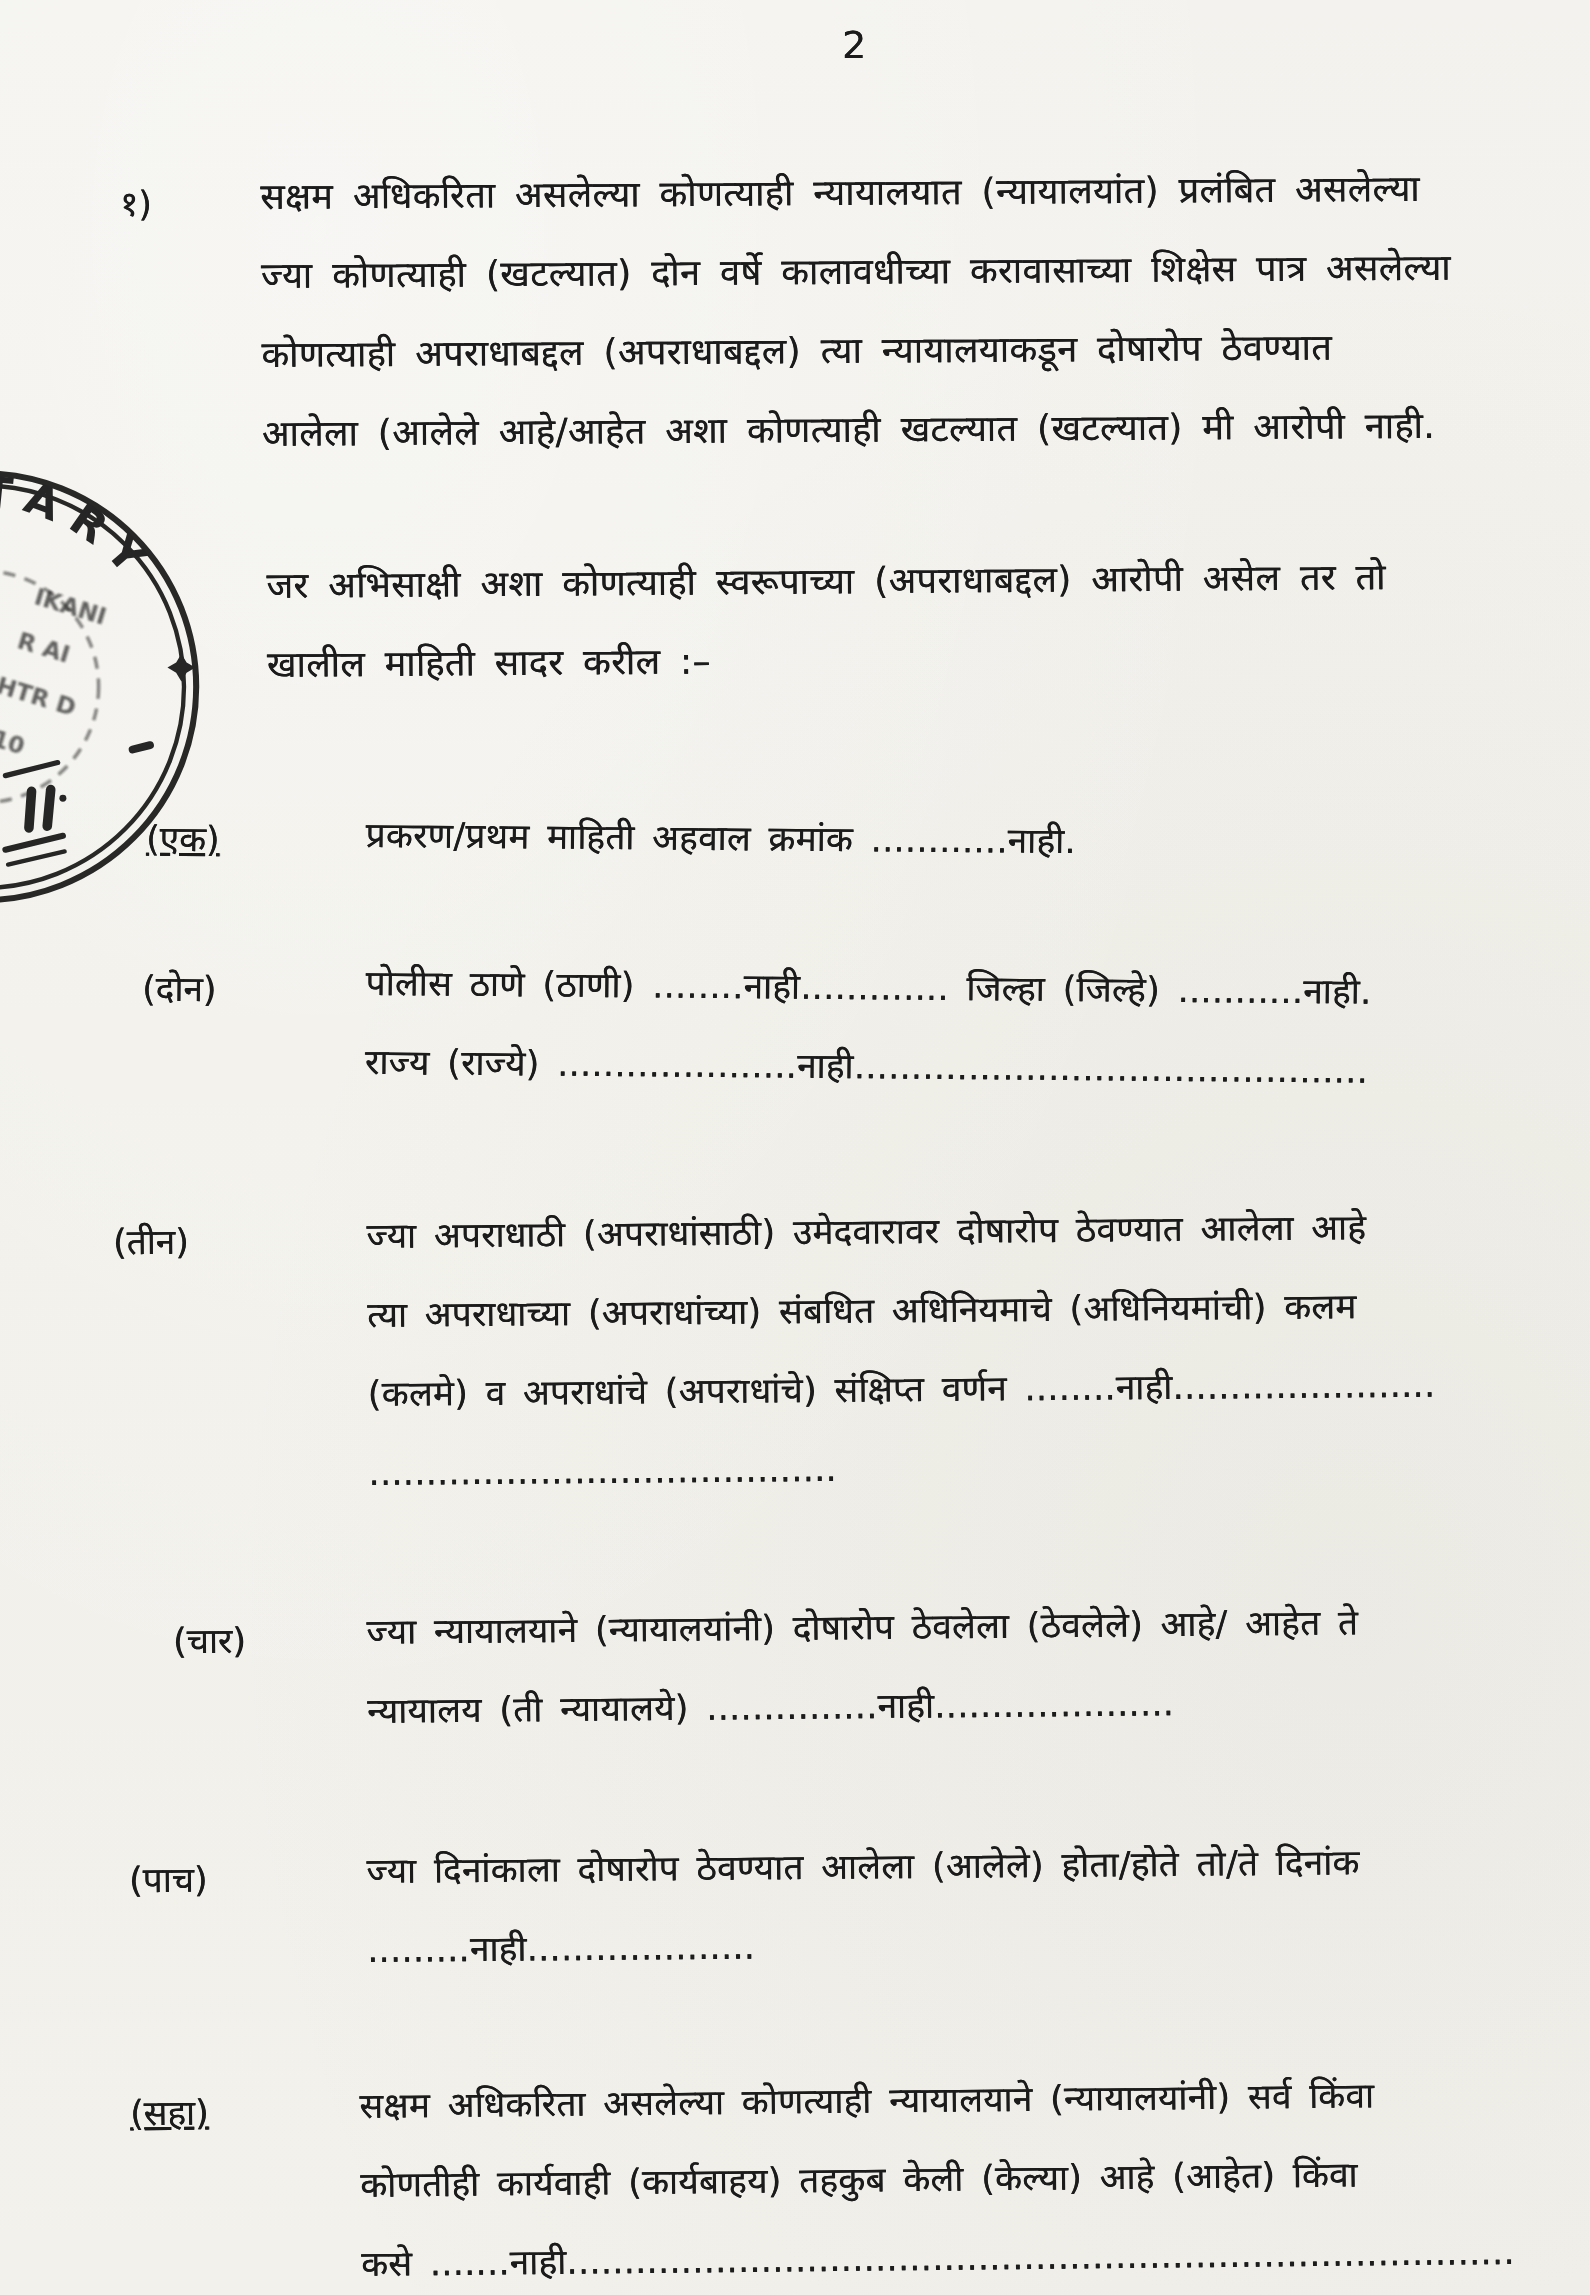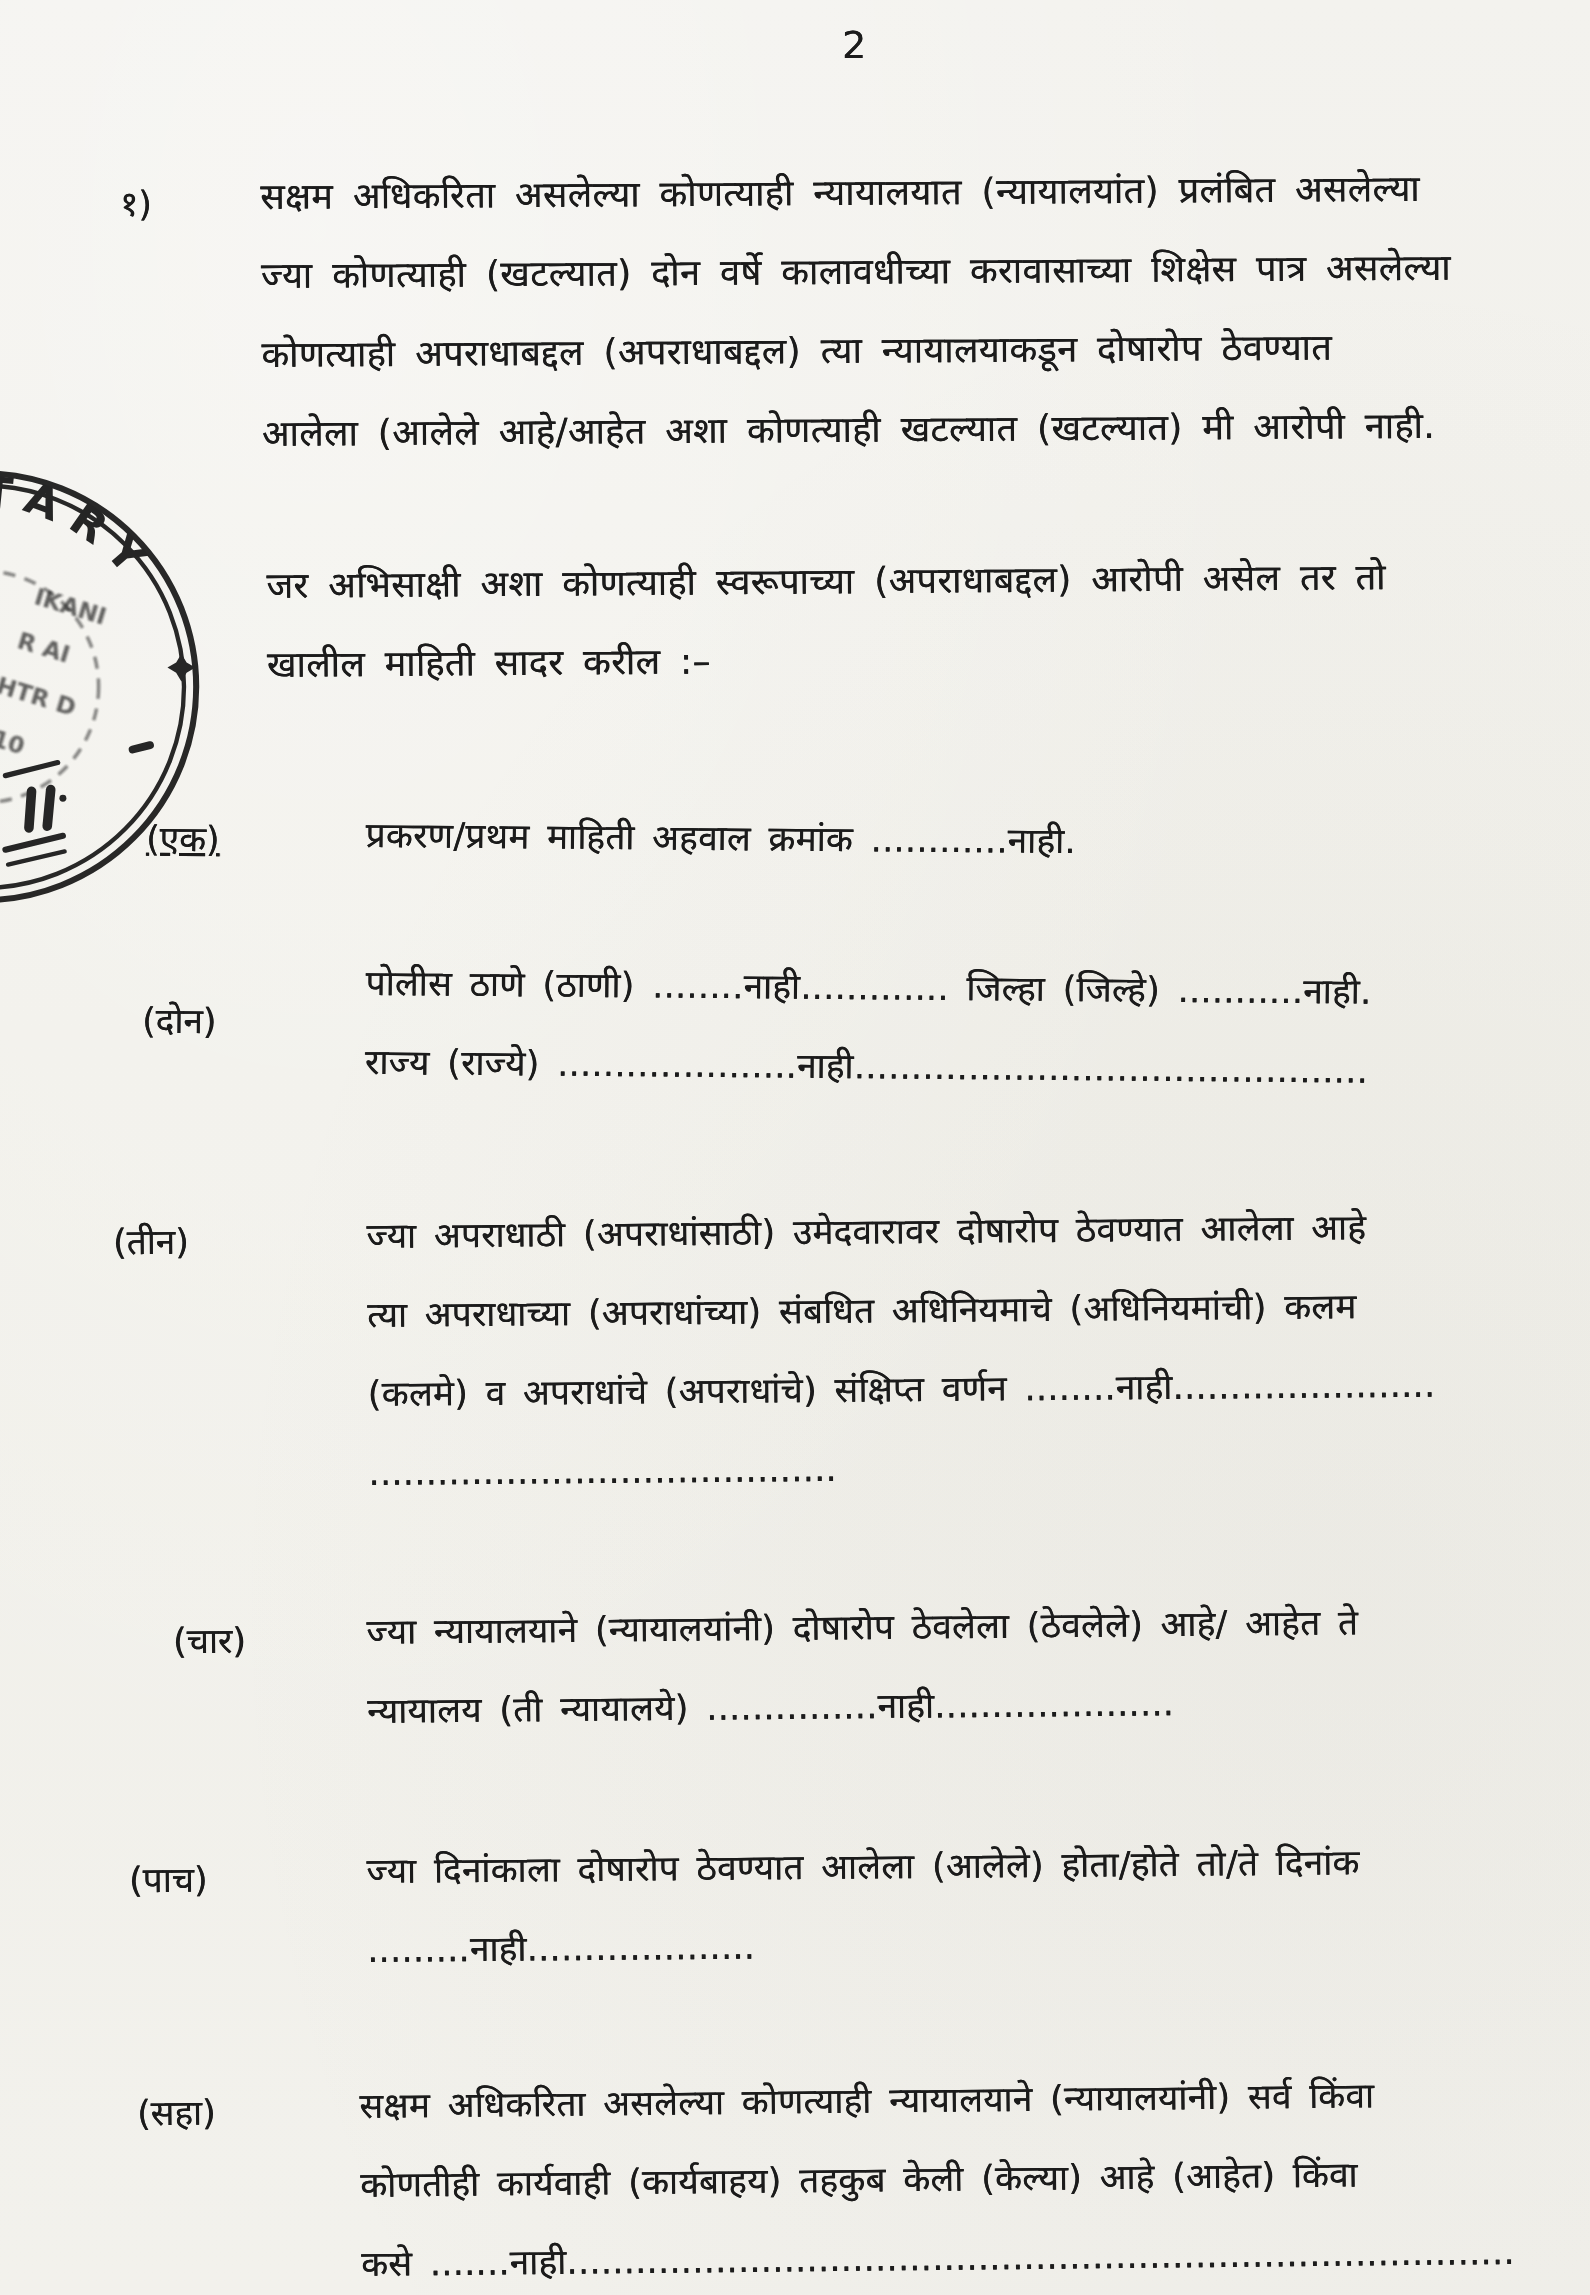--- a/index.html
+++ b/index.html
@@ -75,21 +75,21 @@
 <div class="para body-text ink" style="left:266px;top:546px;transform:rotate(-0.45deg);transform-origin:left top;">
   <div class="tl">जर अभिसाक्षी अशा कोणत्याही  स्वरूपाच्या (अपराधाबद्दल) आरोपी असेल तर तो</div>
   <div class="tl">खालील माहिती सादर करील :–</div>
 </div>
 
 <div class="clause-label ink" style="left:146px;top:818px;transform:rotate(0.5deg);text-decoration:underline;">(एक)</div>
 <div class="para item-text ink" style="left:366px;top:796px;transform:rotate(0.5deg);transform-origin:left top;">
   <div class="tl">प्रकरण/प्रथम माहिती अहवाल क्रमांक ............नाही.</div>
 </div>
 
-<div class="clause-label ink" style="left:142px;top:968px;transform:rotate(0.5deg);margin-top:32px;">(दोन)</div>
+<div class="clause-label ink" style="left:142px;top:968px;transform:rotate(0.5deg);">(दोन)</div>
 <div class="para item-text ink" style="left:366px;top:944px;transform:rotate(0.5deg);transform-origin:left top;">
   <div class="tl">पोलीस ठाणे (ठाणी) ........नाही............. जिल्हा (जिल्हे) ...........नाही.</div>
   <div class="tl">राज्य (राज्ये) .....................नाही.............................................</div>
 </div>
 
 <div class="clause-label ink" style="left:113px;top:1221px;transform:rotate(-0.5deg);">(तीन)</div>
 <div class="para item-text ink" style="left:366px;top:1197px;transform:rotate(-0.5deg);transform-origin:left top;">
   <div class="tl">ज्या अपराधाठी (अपराधांसाठी) उमेदवारावर दोषारोप  ठेवण्यात आलेला आहे</div>
   <div class="tl">त्या  अपराधाच्या (अपराधांच्या) संबधित अधिनियमाचे (अधिनियमांची) कलम</div>
   <div class="tl">(कलमे) व अपराधांचे (अपराधांचे) संक्षिप्त वर्णन ........नाही.......................</div>
@@ -101,19 +101,19 @@
   <div class="tl">ज्या न्यायालयाने (न्यायालयांनी) दोषारोप ठेवलेला (ठेवलेले) आहे/  आहेत ते</div>
   <div class="tl">न्यायालय (ती न्यायालये)  ...............नाही.....................</div>
 </div>
 
 <div class="clause-label ink" style="left:129px;top:1859px;transform:rotate(-0.5deg);">(पाच)</div>
 <div class="para item-text ink" style="left:366px;top:1832px;transform:rotate(-0.5deg);transform-origin:left top;">
   <div class="tl">ज्या दिनांकाला दोषारोप ठेवण्यात आलेला (आलेले) होता/होते तो/ते  दिनांक</div>
   <div class="tl">.........नाही....................</div>
 </div>
 
-<div class="clause-label ink" style="left:137px;top:2092px;transform:rotate(-0.6deg);">(सहा)</div>
+<div class="clause-label ink" style="left:130px;top:2092px;transform:rotate(-0.6deg);text-decoration:underline;">(सहा)</div>
 <div class="para item-text ink" style="left:359px;top:2067px;transform:rotate(-0.6deg);transform-origin:left top;">
   <div class="tl">सक्षम अधिकरिता  असलेल्या कोणत्याही न्यायालयाने (न्यायालयांनी) सर्व किंवा</div>
   <div class="tl">कोणतीही  कार्यवाही  (कार्यबाहय) तहकुब केली (केल्या) आहे (आहेत) किंवा</div>
   <div class="tl">कसे .......नाही...................................................................................</div>
 </div>
 
 
 </body></html>

